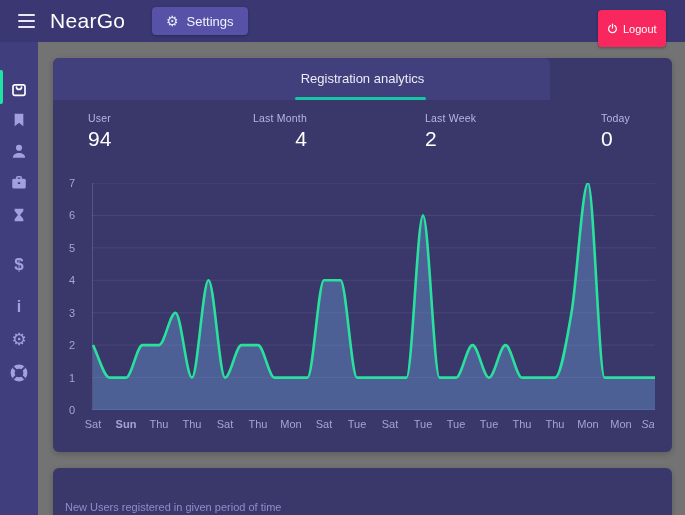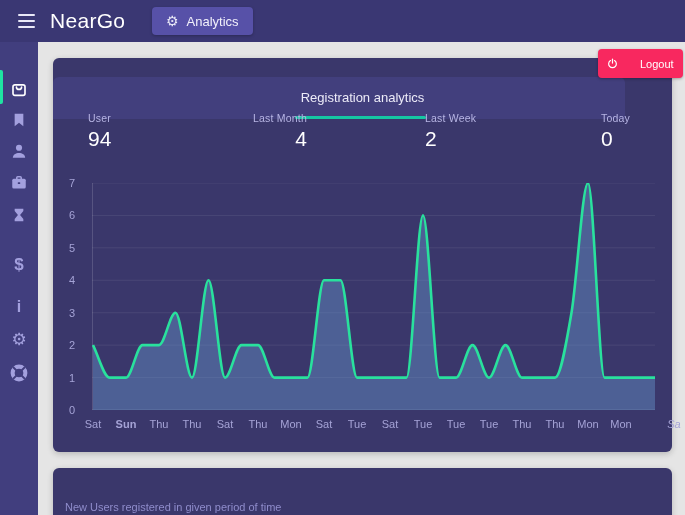--- a/index.html
+++ b/index.html
@@ -1,41 +1,41 @@
 <!DOCTYPE html>
 <html><head>
 <meta charset="utf-8">
 <style>
   html,body{margin:0;padding:0;}
   body{font-family:"Liberation Sans",sans-serif;-webkit-font-smoothing:antialiased;}
-  #app{position:relative;width:685px;height:515px;background:#e5e5e5;overflow:hidden;}
+  #app{position:relative;width:685px;height:515px;background:#737373;overflow:hidden;}
 
   
   .navbar{position:absolute;left:0;top:0;width:685px;height:42px;background:#3A3773;z-index:5;}
   .hamburger{position:absolute;left:18px;top:14px;width:17px;height:14px;display:flex;flex-direction:column;justify-content:space-between;cursor:pointer;}
   .hamburger div{height:2px;background:#E9E8F7;border-radius:1px;}
   .brand{position:absolute;left:50px;top:0;height:42px;line-height:42px;color:#FFFFFF;font-size:21px;letter-spacing:.3px;}
   .btn-settings{position:absolute;left:152px;top:7px;height:28px;padding:0 14px;background:#5751A8;border:none;border-radius:4px;color:#F2F1FB;font-size:13px;display:flex;align-items:center;gap:8px;cursor:pointer;box-shadow:0 1px 3px rgba(0,0,0,.25);}
   .gear-glyph{font-size:14px;line-height:1;color:#E9E8F7;}
-  .btn-logout{position:absolute;left:598px;top:10px;height:29px;padding:0 9px;background:#F8285F;border:none;border-radius:4px;color:#fff;font-size:11px;display:flex;align-items:center;gap:22px;cursor:pointer;box-shadow:0 1px 3px rgba(0,0,0,.3);margin-top:39px;}
+  .btn-logout{position:absolute;left:598px;top:10px;height:37px;padding:0 9px;background:#F8285F;border:none;border-radius:4px;color:#fff;font-size:11px;display:flex;align-items:center;gap:5px;cursor:pointer;box-shadow:0 1px 3px rgba(0,0,0,.3);}
 
   
   .sidebar{position:absolute;left:0;top:42px;width:38px;height:473px;background:#413E7E;z-index:4;}
   .side-item{position:absolute;left:0;width:38px;height:24px;display:flex;align-items:center;justify-content:center;cursor:pointer;color:#A3A0DE;}
   .side-item svg{display:block;}
   .side-item .glyph{font-size:17px;font-weight:bold;line-height:1;}
   .side-item.active{color:#FFFFFF;}
   .active-bar{position:absolute;left:0;width:3px;height:34px;background:#1FE3A2;border-radius:0 2px 2px 0;}
 
   
   .card{position:absolute;left:53px;width:619px;background:#3A376B;border-radius:6px;box-shadow:0 2px 6px rgba(0,0,0,.2);}
   .card-main{top:58px;height:394px;}
   .card-bottom{top:468px;height:70px;padding:0;}
 
-  .tabstrip{position:absolute;left:0;top:0;width:572px;height:42px;background:#423F7D;border-radius:6px 6px 0 0;margin-top:19px;}
+  .tabstrip{position:absolute;left:0;top:0;width:497px;height:42px;background:#423F7D;border-radius:6px 6px 0 0;}
   .tab{position:absolute;left:0;top:0;width:619px;height:42px;line-height:42px;text-align:center;color:#ECEBF8;font-size:13px;cursor:pointer;}
   .tab-underline{position:absolute;left:242px;top:39px;width:131px;height:3px;background:#15C7A3;border-radius:2px;}
 
   .stat{position:absolute;top:54px;}
   .stat .slabel{font-size:10.5px;color:#B7B5E4;letter-spacing:.2px;}
   .stat .svalue{margin-top:3px;font-size:21px;color:#FFFFFF;}
 
   
   .chart-wrap{position:absolute;left:39px;top:125px;width:563px;height:227px;}
   .ytick{position:absolute;left:0;width:22px;text-align:right;font-size:11px;color:#A5A3D6;line-height:16px;}
@@ -52,21 +52,21 @@
 
   <div class="navbar">
     <div class="hamburger">
       <div></div>
         <div></div>
         <div></div>
     </div>
     <div class="brand">NearGo</div>
     <button class="btn-settings">
       <span class="gear-glyph">⚙</span>
-      <span>Analytics</span>
+      <span>Settings</span>
     </button>
     <button class="btn-logout">
       <svg width="11" height="11" viewBox="0 0 24 24">
         <path d="M7.6 5.6A8.4 8.4 0 1 0 16.4 5.6" fill="none" stroke="#fff" stroke-width="2.6" stroke-linecap="round"></path>
         <path d="M12 2.5v8.5" fill="none" stroke="#fff" stroke-width="2.6" stroke-linecap="round"></path>
       </svg>
       <span>Logout</span>
     </button>
   </div>
 
@@ -195,21 +195,21 @@
         <div class="xtick" style="left: 271px;">Sat</div>
         <div class="xtick" style="left: 304px;">Tue</div>
         <div class="xtick" style="left: 337px;">Sat</div>
         <div class="xtick" style="left: 370px;">Tue</div>
         <div class="xtick" style="left: 403px;">Tue</div>
         <div class="xtick" style="left: 436px;">Tue</div>
         <div class="xtick" style="left: 469px;">Thu</div>
         <div class="xtick" style="left: 502px;">Thu</div>
         <div class="xtick" style="left: 535px;">Mon</div>
         <div class="xtick" style="left: 568px;">Mon</div>
-        <div class="xtick" style="left: 621px; font-style: italic;">Sa</div>
+        <div class="xtick" style="left: 595px; font-style: italic;">Sa</div>
       </div>
   </div>
 
   <div class="card card-bottom">
     <div class="bc-sub">New Users registered in given period of time</div>
   </div>
 
 </div>
 
 </body></html>

